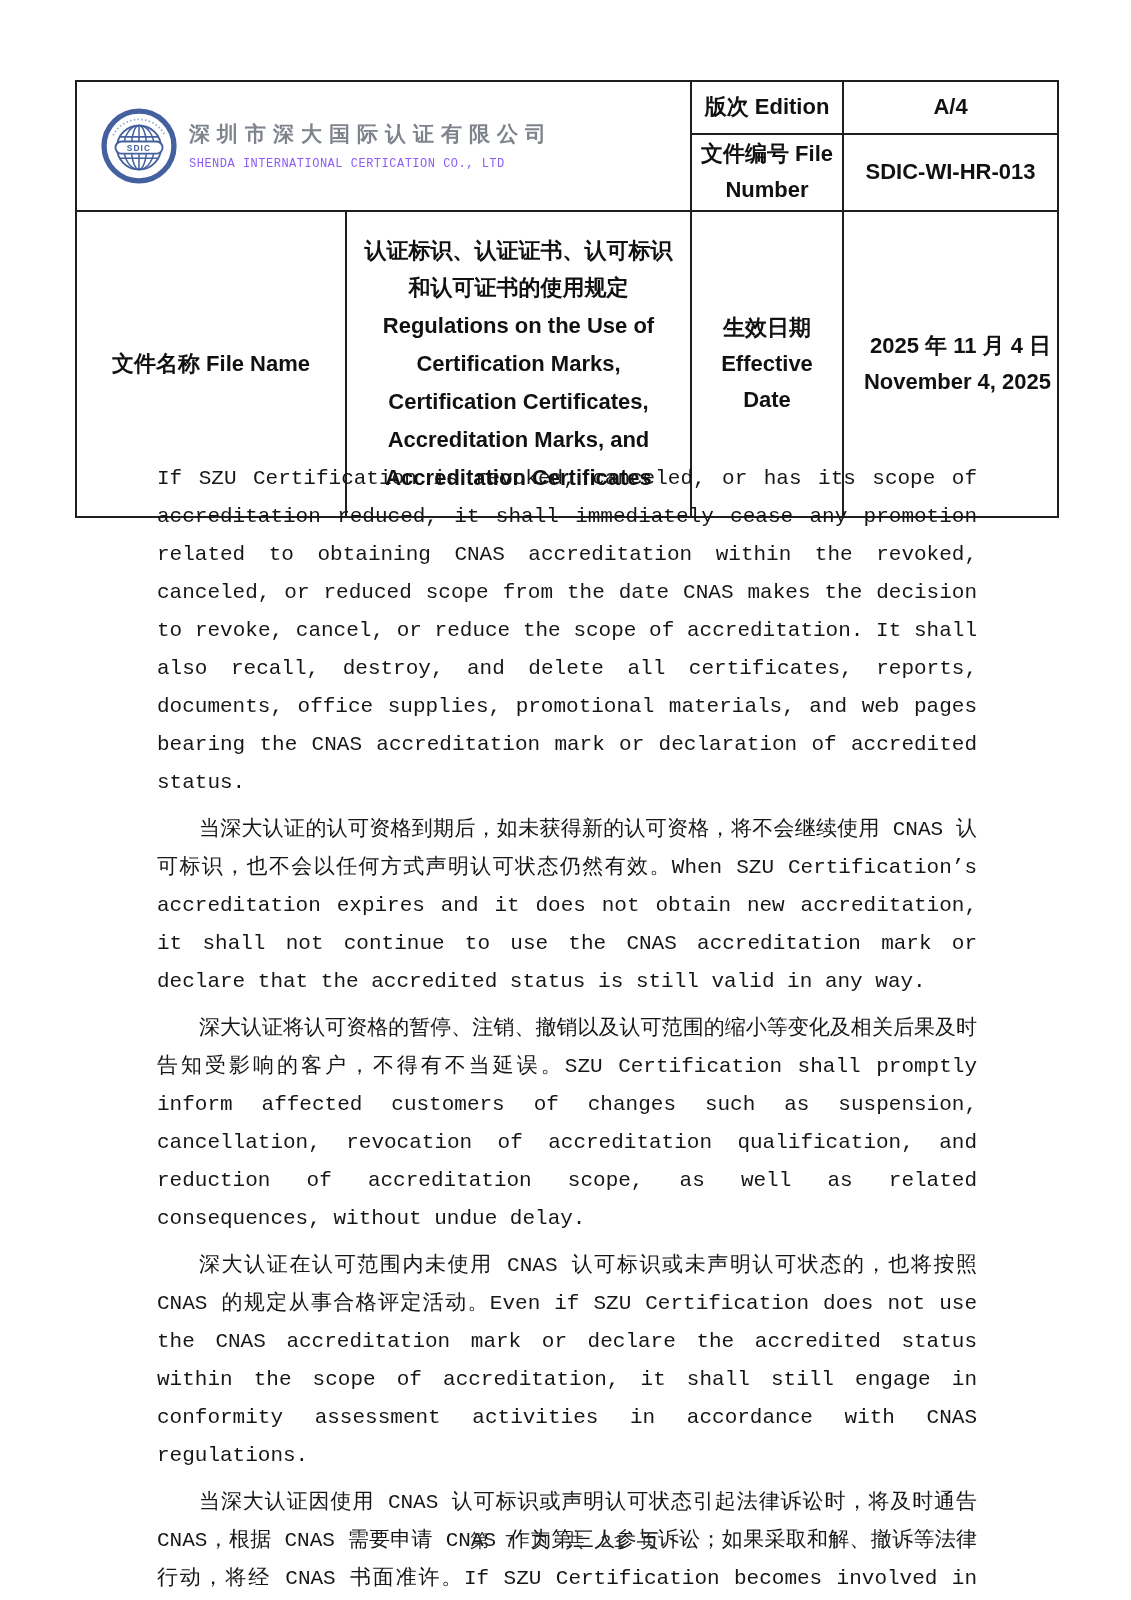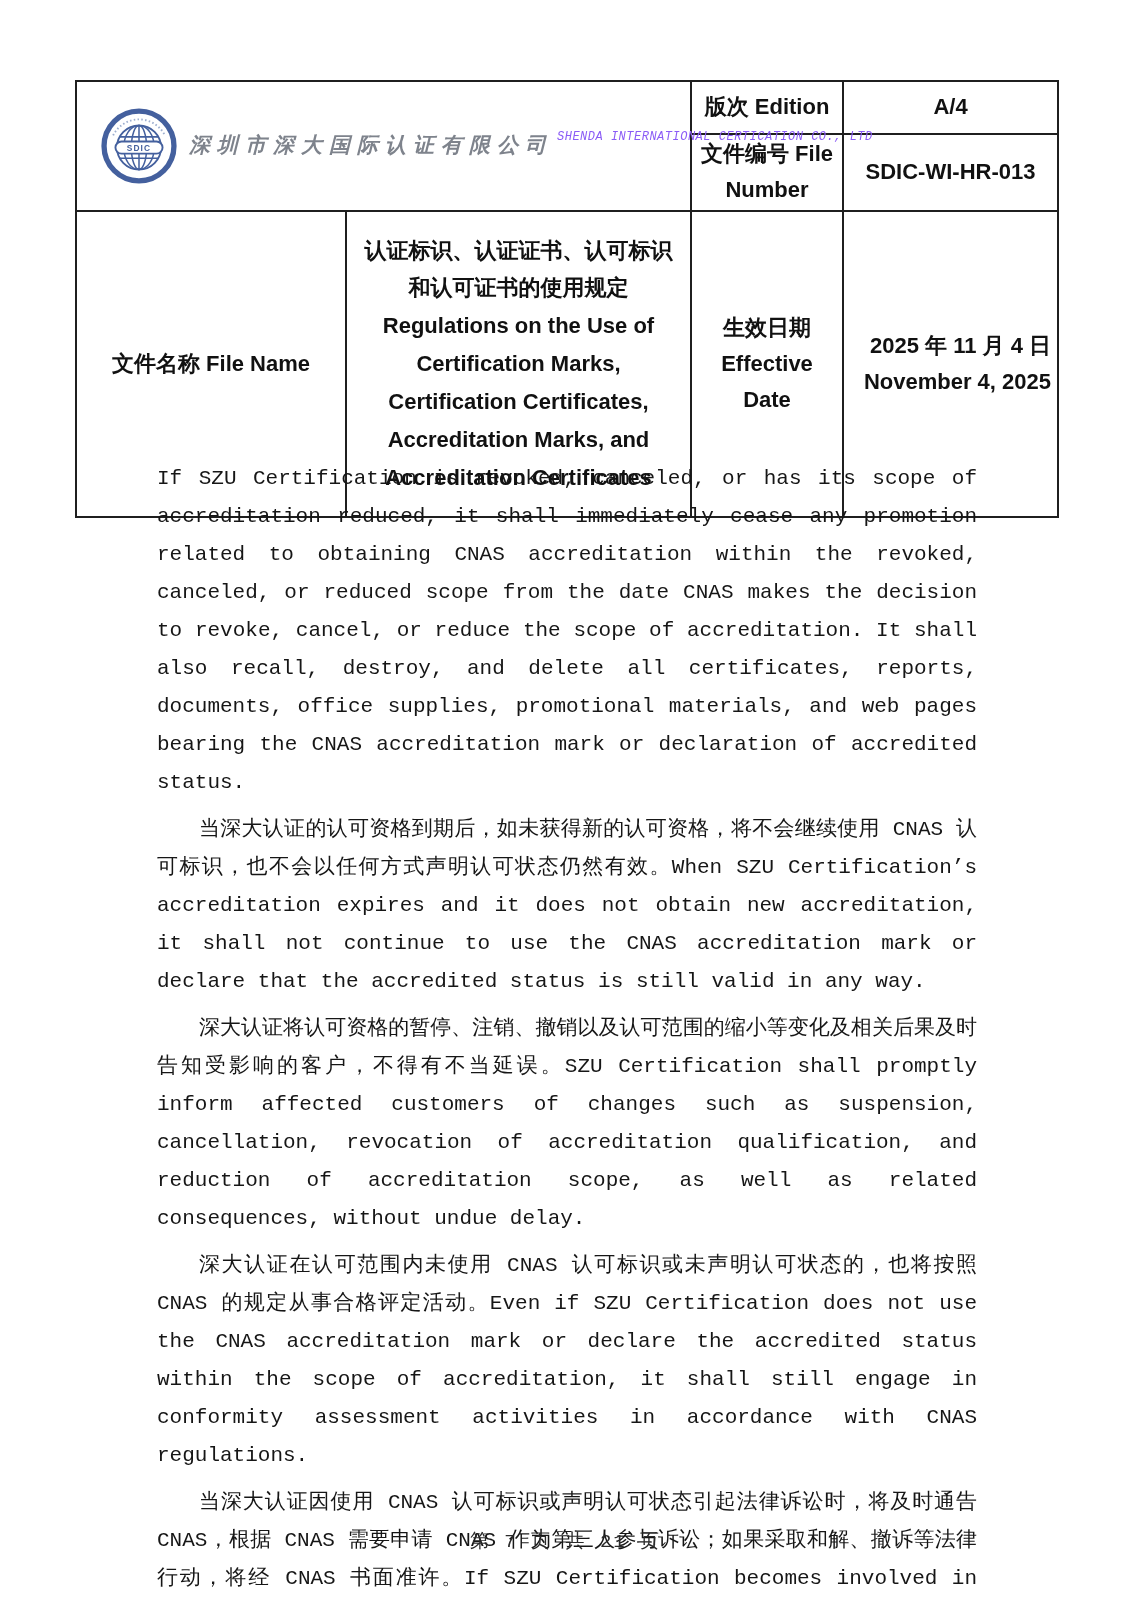--- a/index.html
+++ b/index.html
@@ -24,21 +24,21 @@
     font-weight:700;font-size:22px;line-height:1.65;
     padding:1px 6px;color:#111;
   }
   .row-a{height:53px;}
   .row-b{height:72px;}
   .row-c{height:225px;}
 
   .logo-cell{padding:4px 8px 4px 24px !important;}
   .logo-wrap{display:flex;align-items:center;gap:12px;text-align:left;}
   .logo-svg{width:76px;height:76px;flex:0 0 auto;}
-  .company-names{display:flex;flex-direction:row;gap:4px;font-style:italic;}
+  .company-names{display:flex;flex-direction:column;gap:4px;}
   .company-zh{
     font-size:21px;font-weight:600;letter-spacing:7px;
     color:#7e838c;white-space:nowrap;
   }
   .company-en{
     font-family:"Liberation Mono","DejaVu Sans Mono",monospace;
     font-size:12px;font-weight:400;letter-spacing:0.5px;
     color:#8b5cf6;white-space:nowrap;
   }
   .filename-cell{line-height:1.72 !important;padding:20px 14px !important;}

